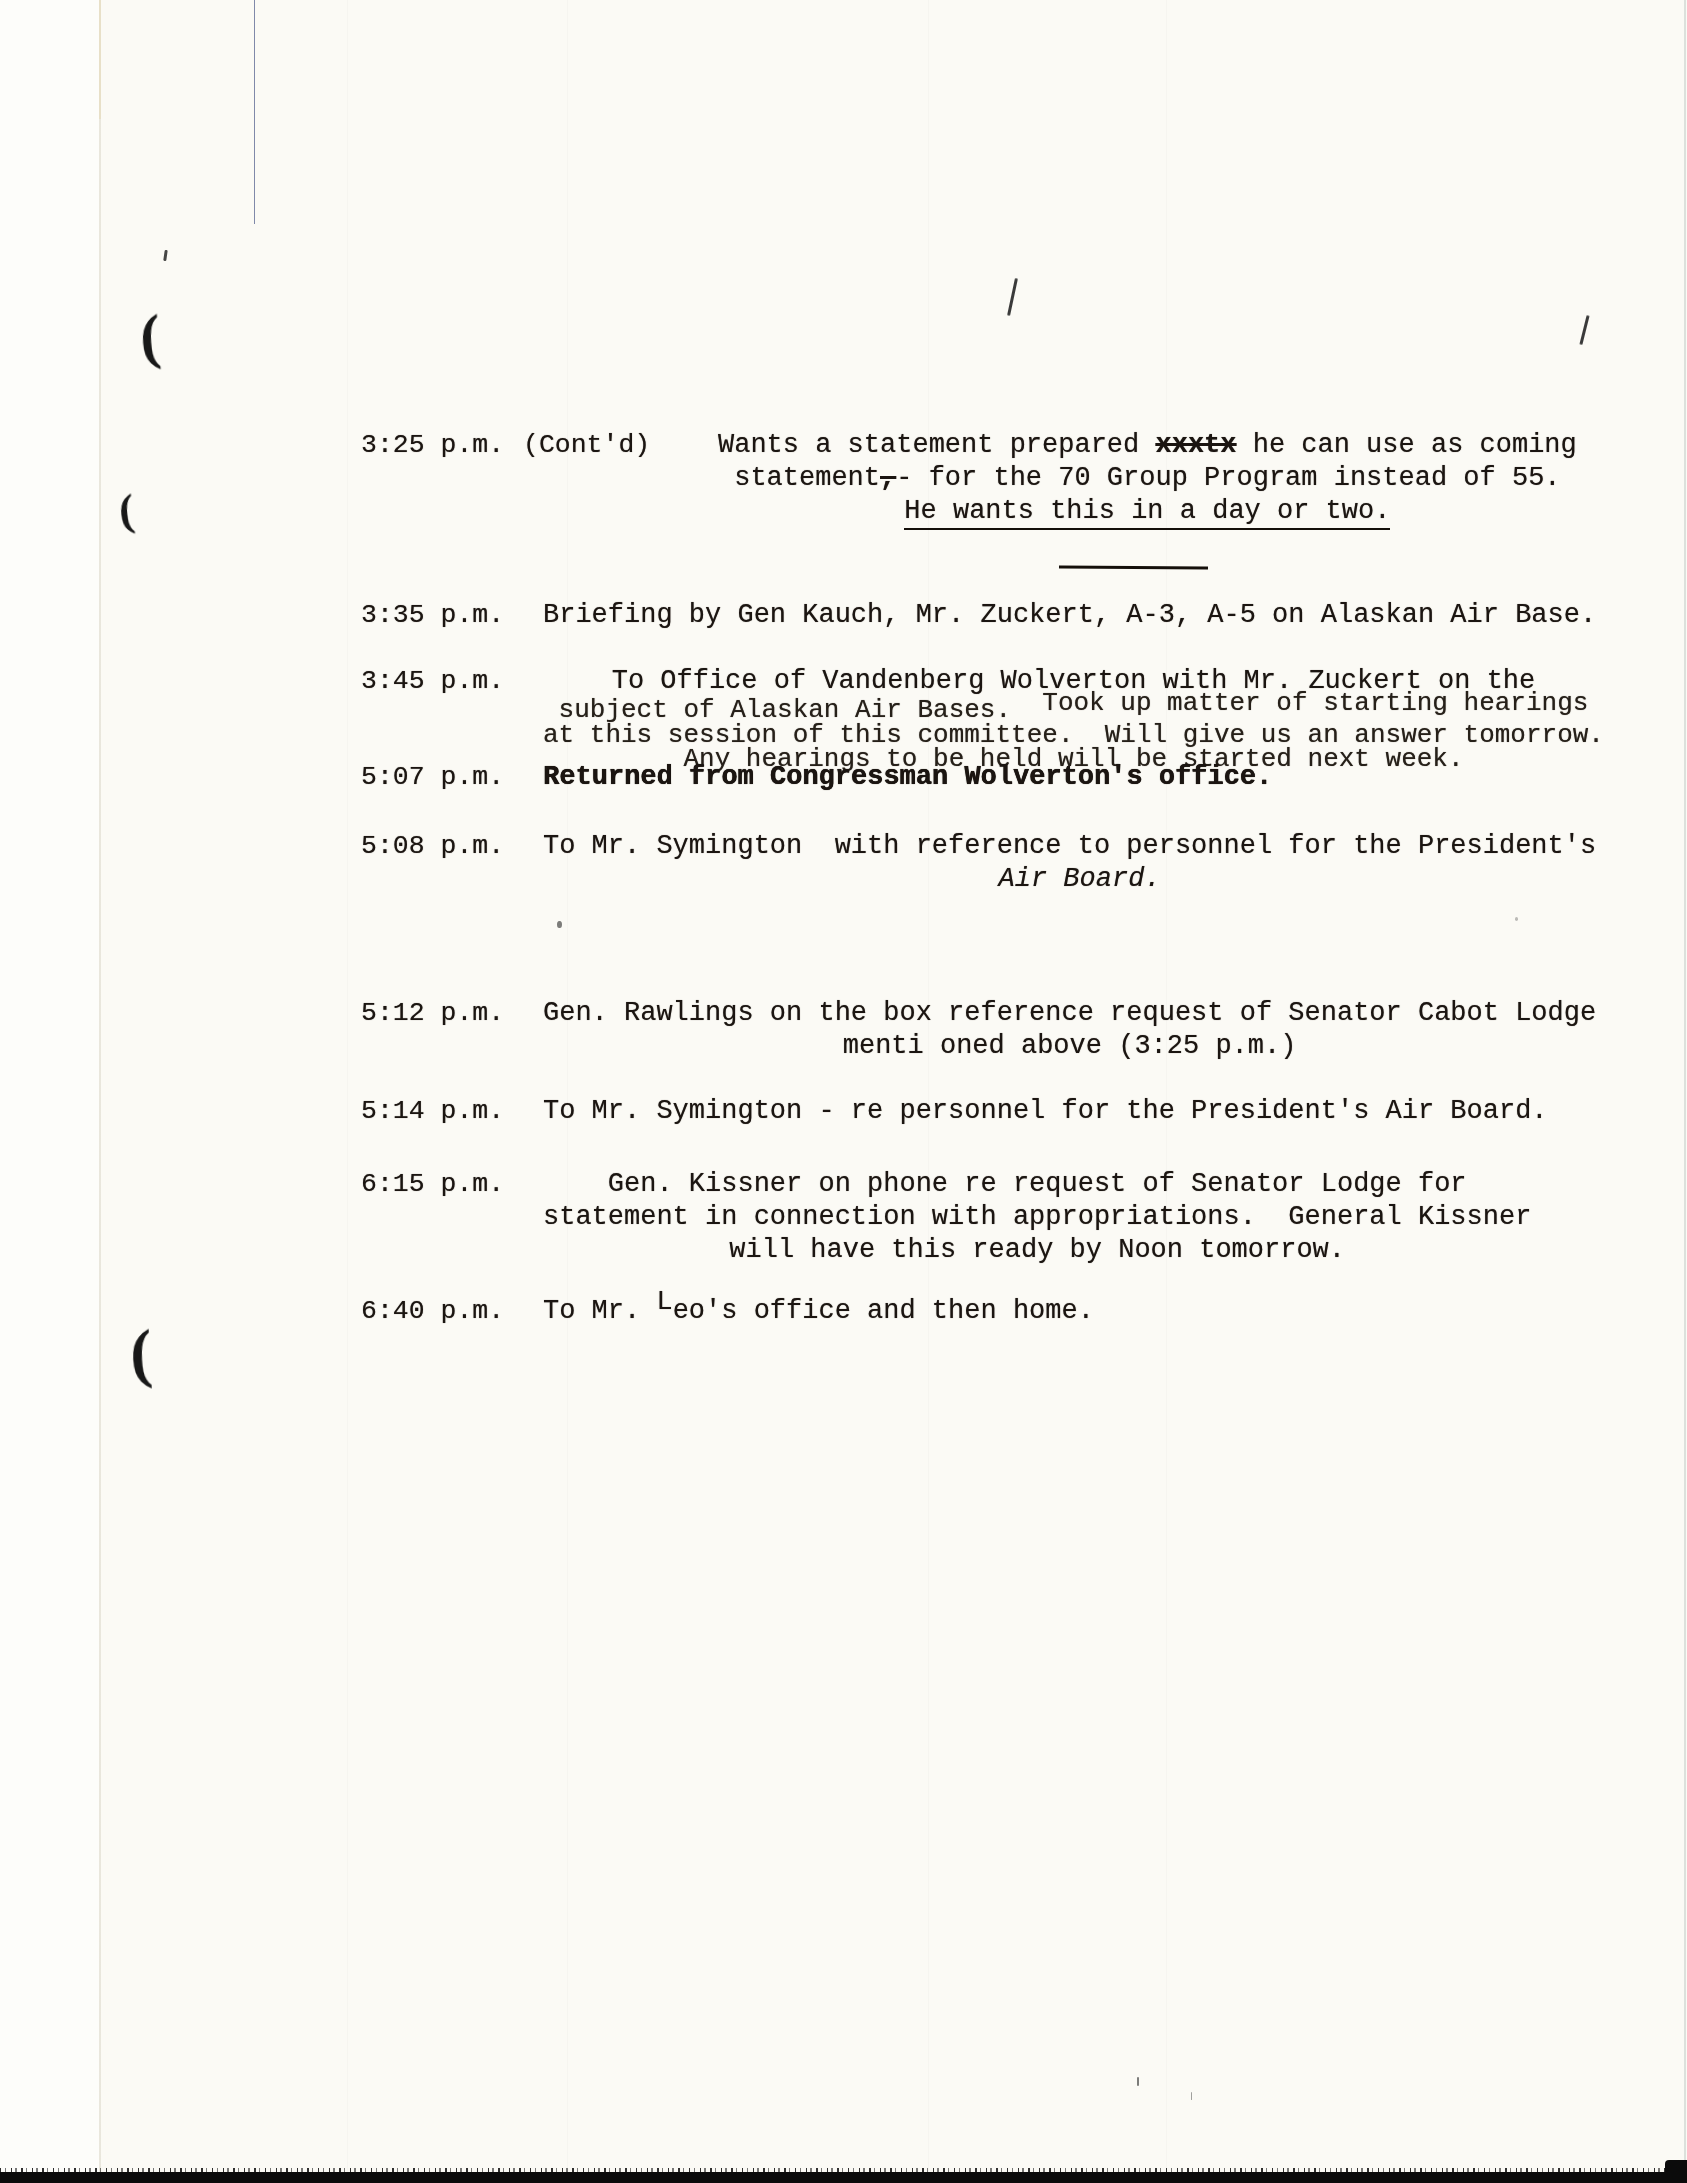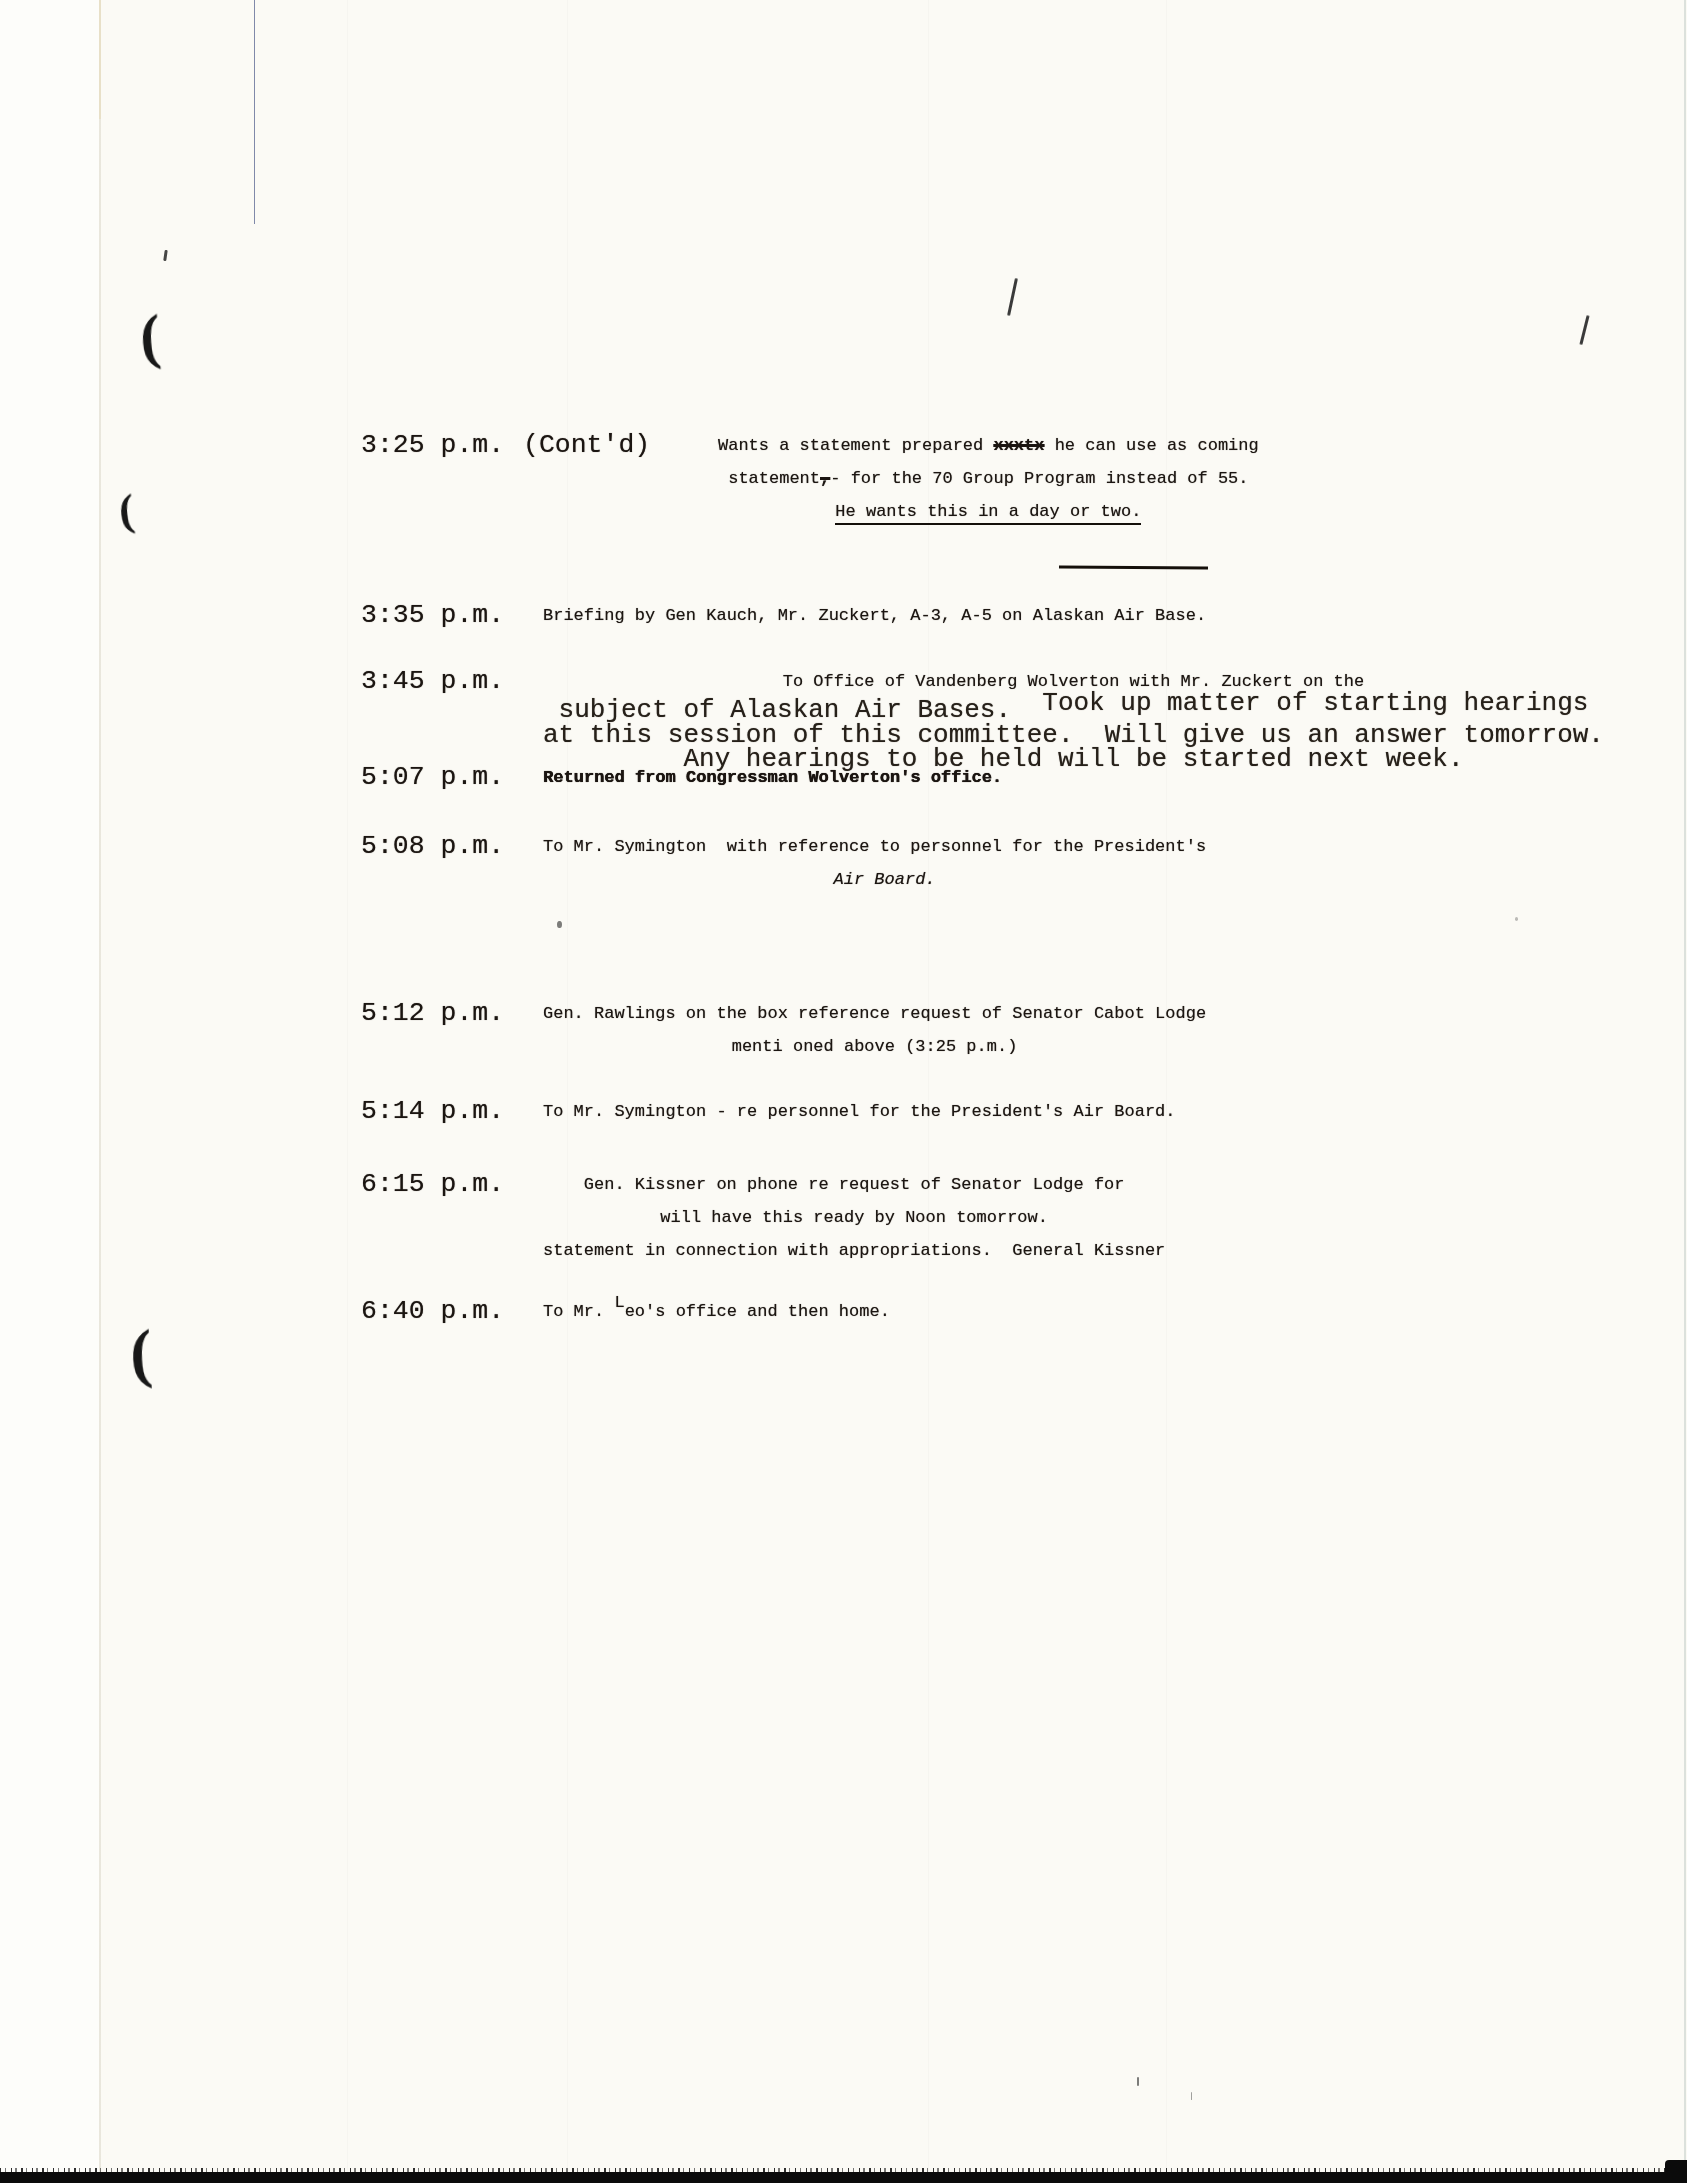--- a/index.html
+++ b/index.html
@@ -63,21 +63,21 @@
     position: absolute; left: 361px; top: 0;
     white-space: pre;
   }
   .cont-label { position: absolute; left: 523px; top: 0; white-space: pre; }
   .body-col { position: absolute; left: 543px; top: 0; }
   .body-col-wide { position: absolute; left: 718px; top: 0; }
   .entry, .time, .cont-label {
     font-size: 26.5px; line-height: 33px; text-align: center;
   }
   .ln {
-    white-space: pre; font-size: 17px; line-height: 33px;
+    white-space: pre; font-size: 27px; line-height: 33px;
     text-shadow: 0 0 0.9px rgba(25,18,12,0.6);
   }
   .time, .cont-label { text-shadow: 0 0 0.9px rgba(25,18,12,0.6); }
   .squeezed .ln { line-height: 24.5px; font-size: 26px; color: #262019; }
   .heavy { font-weight: bold; text-shadow: 0.4px 0 0 currentColor, 0 0 1px rgba(25,18,12,0.7); }
   .struck { text-decoration: line-through; font-weight: bold; text-decoration-thickness: 3.3px; }
   .raised-half { position: relative; top: -6.6px; }
   .raised-cap { position: relative; top: -9.3px; }
   .underlined { border-bottom: 2.6px solid #140f0a; padding-bottom: 2px; }
   .underline-extra {
@@ -170,22 +170,22 @@
     <span class="time">5:14 p.m.</span>
     <div class="body-col">
       <div class="ln">To Mr. Symington - re personnel for the President's Air Board.</div>
     </div>
   </div>
 
   <div class="entry" style="top:1168px">
     <span class="time">6:15 p.m.</span>
     <div class="body-col">
       <div class="ln">Gen. Kissner on phone re request of Senator Lodge for</div>
+      <div class="ln">statement in connection with appropriations.  General Kissner</div>
       <div class="ln">will have this ready by Noon tomorrow.</div>
-      <div class="ln">statement in connection with appropriations.  General Kissner</div>
     </div>
   </div>
 
   <div class="entry" style="top:1295px">
     <span class="time">6:40 p.m.</span>
     <div class="body-col">
       <div class="ln"><span>To Mr. </span><span class="raised-cap">L</span><span>eo's office and then home.</span></div>
     </div>
   </div>
 

